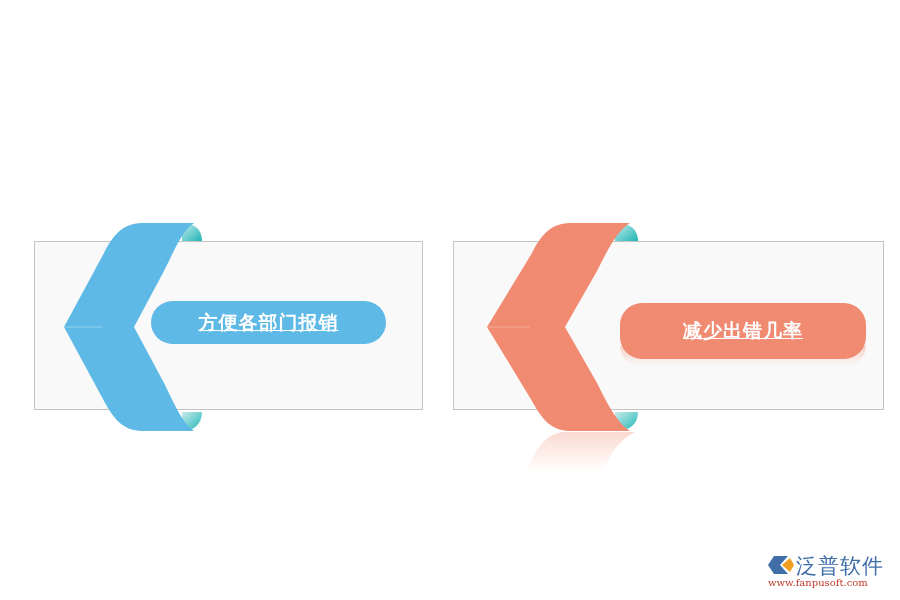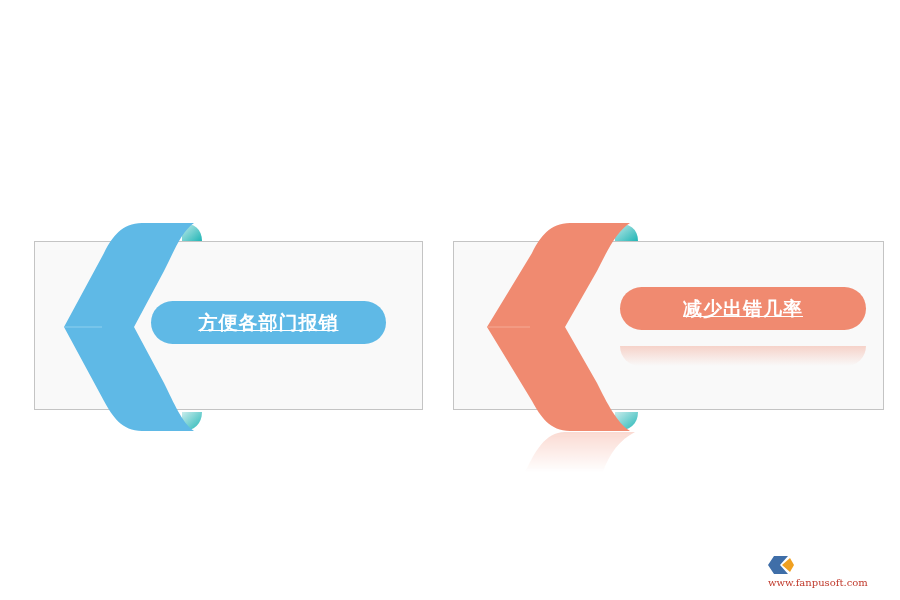--- a/index.html
+++ b/index.html
@@ -48,22 +48,23 @@
 </svg>
 <svg class="reflect" style="left:525px;top:432px;" width="120" height="40" viewBox="0 0 120 40">
   <defs>
     <linearGradient id="fadeS" x1="0" y1="0" x2="0" y2="1">
       <stop offset="0" stop-color="#f08a70" stop-opacity="0.9"></stop>
         <stop offset="1" stop-color="#f08a70" stop-opacity="0"></stop>
     </linearGradient>
   </defs>
   <path d="M40 0 L110 0 C95 8 85 20 78 40 L0 40 C10 20 20 0 40 0 Z" fill="url(#fadeS)"></path>
 </svg>
-<div class="pill" style="left:620px;top:287px;width:246px;height:43px;background:#f08a70;">减少出错几率</div>
+<div class="pill" style="left:620px;top:303px;width:246px;height:56px;background:#f08a70;">减少出错几率</div>
 <div class="reflect" style="left:620px;top:346px;width:246px;height:20px;border-radius:0 0 22px 22px;background:linear-gradient(#f08a70,rgba(240,138,112,0));"></div>
 
 <div class="logo">
   <svg style="position:absolute;left:2px;top:2px;" width="26" height="22" viewBox="0 0 26 22">
     <path d="M6 2 L20 2 L12 11 L20 20 L6 20 L0 11 Z" fill="#3f6ea8"></path>
     <path d="M14 11 L22 4 L26 11 L22 18 Z" fill="#f0a020"></path>
   </svg>
+  <span class="logo-title">泛普软件</span>
   <span class="logo-url">www.fanpusoft.com</span>
 </div>
 
 </body></html>

